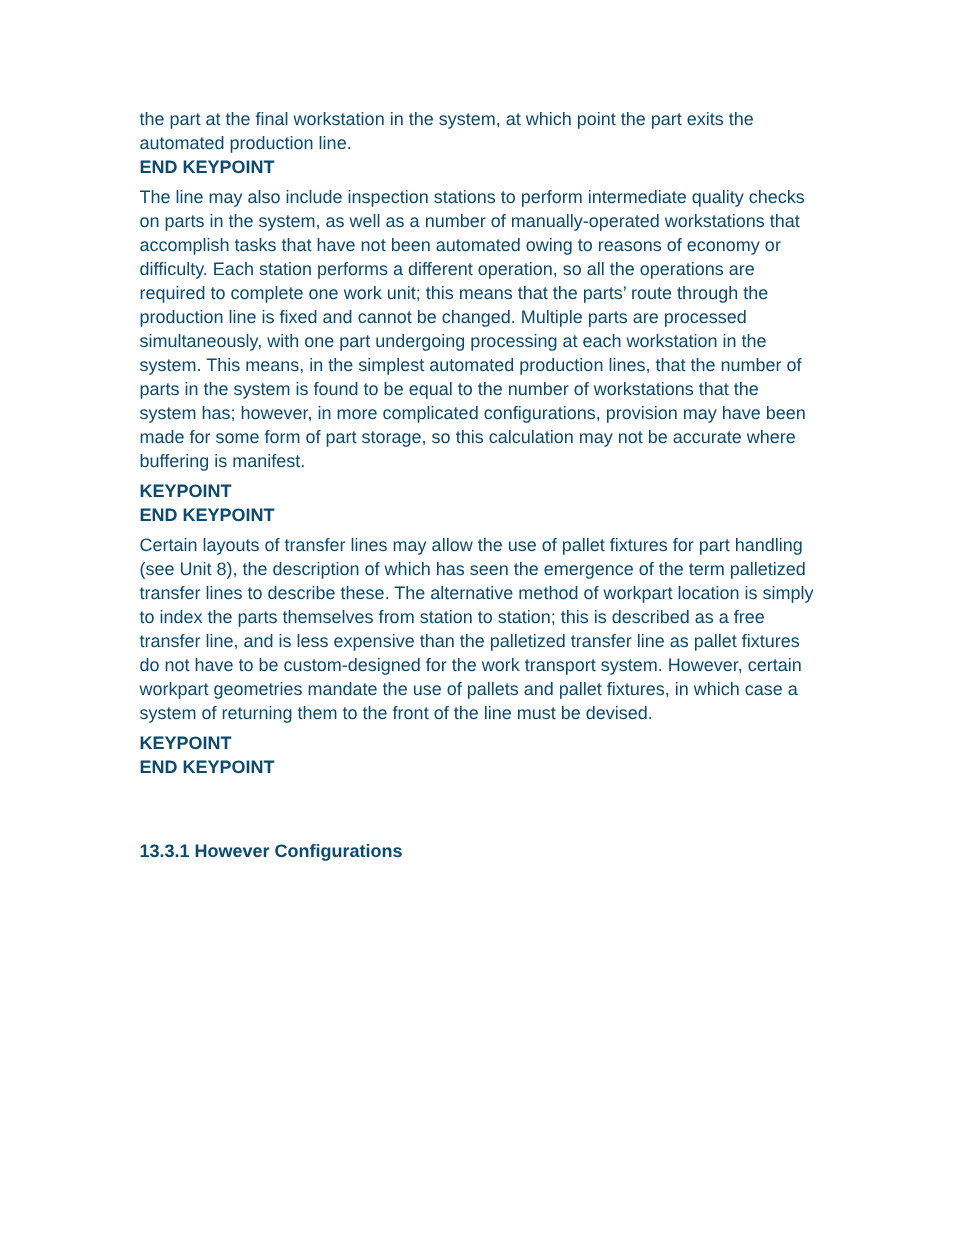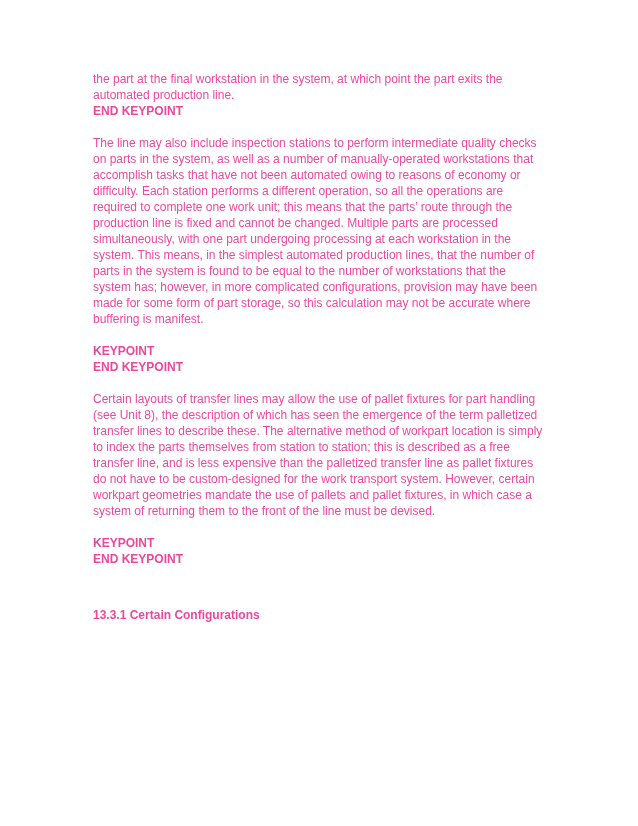--- a/index.html
+++ b/index.html
@@ -11,32 +11,32 @@
     position: relative;
     width: 638px;
     height: 826px;
     margin: 0 auto;
     background: #ffffff;
     box-sizing: border-box;
     padding: 71px 92px 40px 93px;
     font-family: "Liberation Sans", "DejaVu Sans", sans-serif;
     font-size: 12px;
     line-height: 16px;
-    color: #ec4899;
+    color: #0c4a6e;
     overflow: hidden;
   }
   .para {
     margin: 0;
   }
   .kp {
     margin: 0;
     font-weight: bold;
   }
   .gap {
-    margin-top: 16px;
+    margin-top: 4px;
   }
   .heading {
     margin: 0;
     margin-top: 40px;
     font-weight: bold;
   }
 </style>
 </head>
 <body>
 
@@ -54,15 +54,15 @@
   <p class="kp">END KEYPOINT</p>
 
 
   <p class="para gap">Certain layouts of transfer lines may allow the use of pallet fixtures for part handling (see Unit 8), the description of which has seen the emergence of the term palletized transfer lines to describe these. The alternative method of workpart location is simply to index the parts themselves from station to station; this is described as a free transfer line, and is less expensive than the palletized transfer line as pallet fixtures do not have to be custom-designed for the work transport system. However, certain workpart geometries mandate the use of pallets and pallet fixtures, in which case a system of returning them to the front of the line must be devised.</p>
 
   <p class="kp gap">KEYPOINT</p>
 
 
   <p class="kp">END KEYPOINT</p>
 
-  <p class="heading">13.3.1 Certain Configurations</p>
+  <p class="heading">13.3.1 However Configurations</p>
 
 </div>
 
 </body></html>

